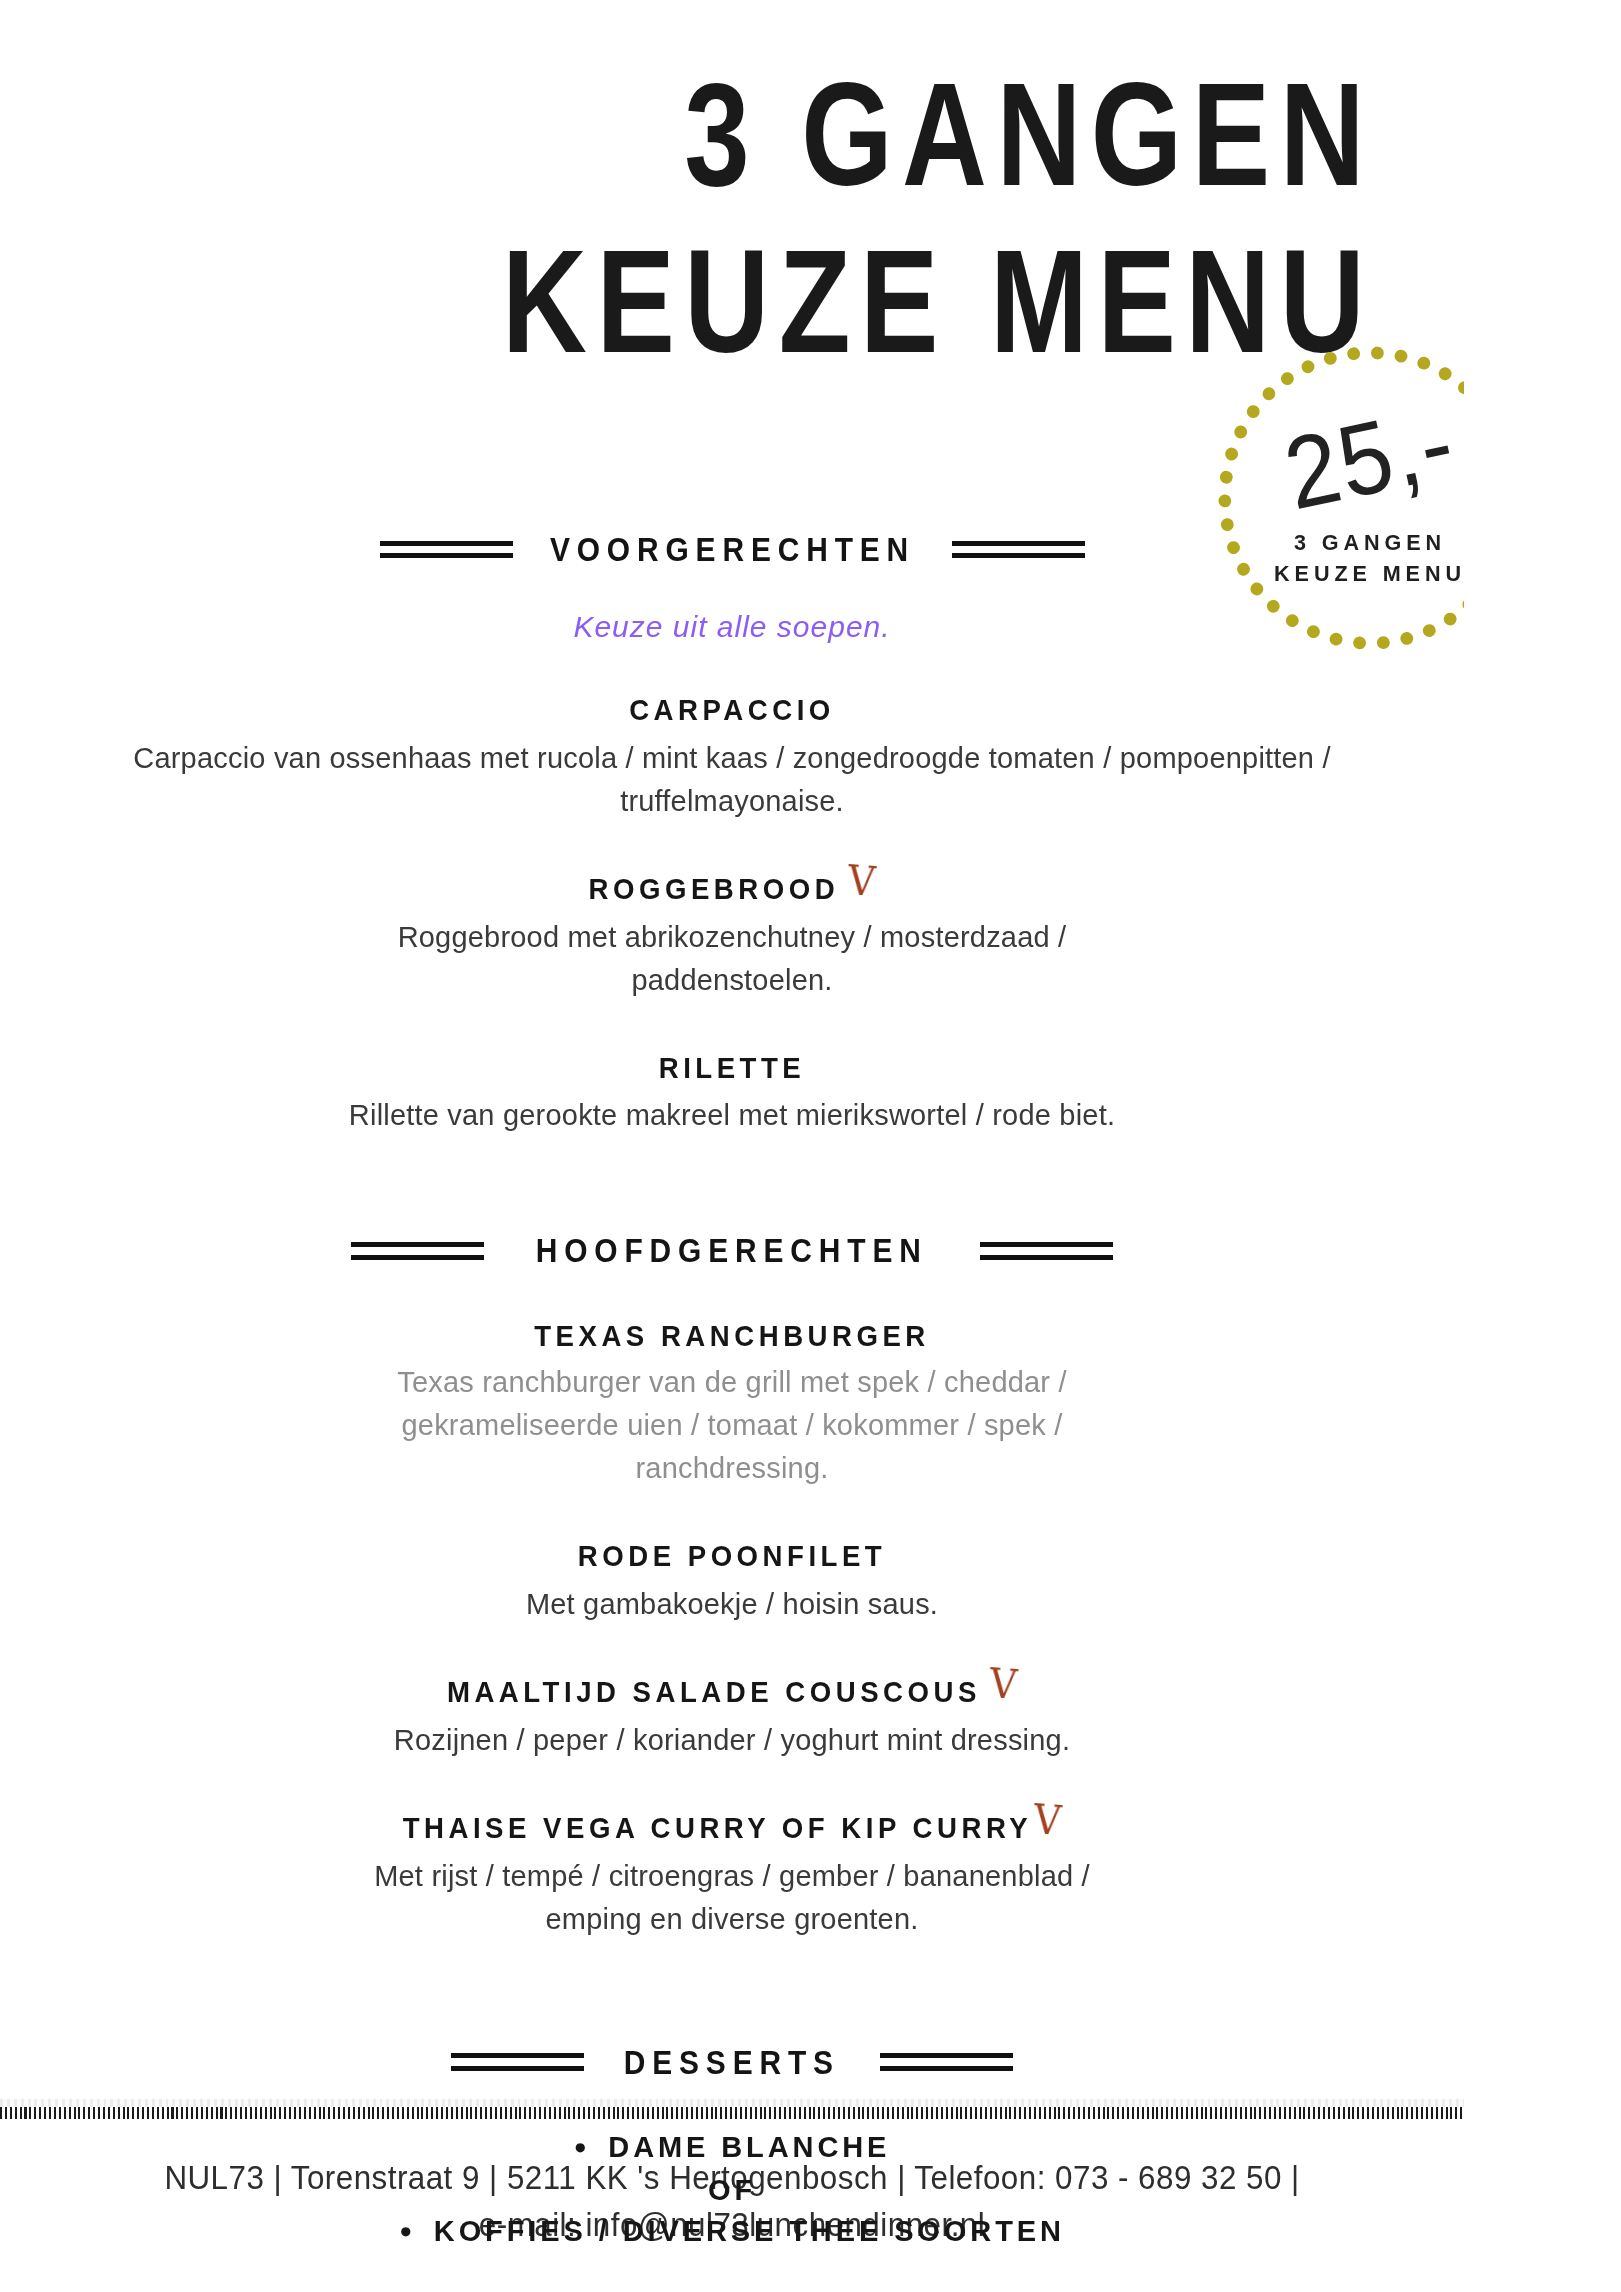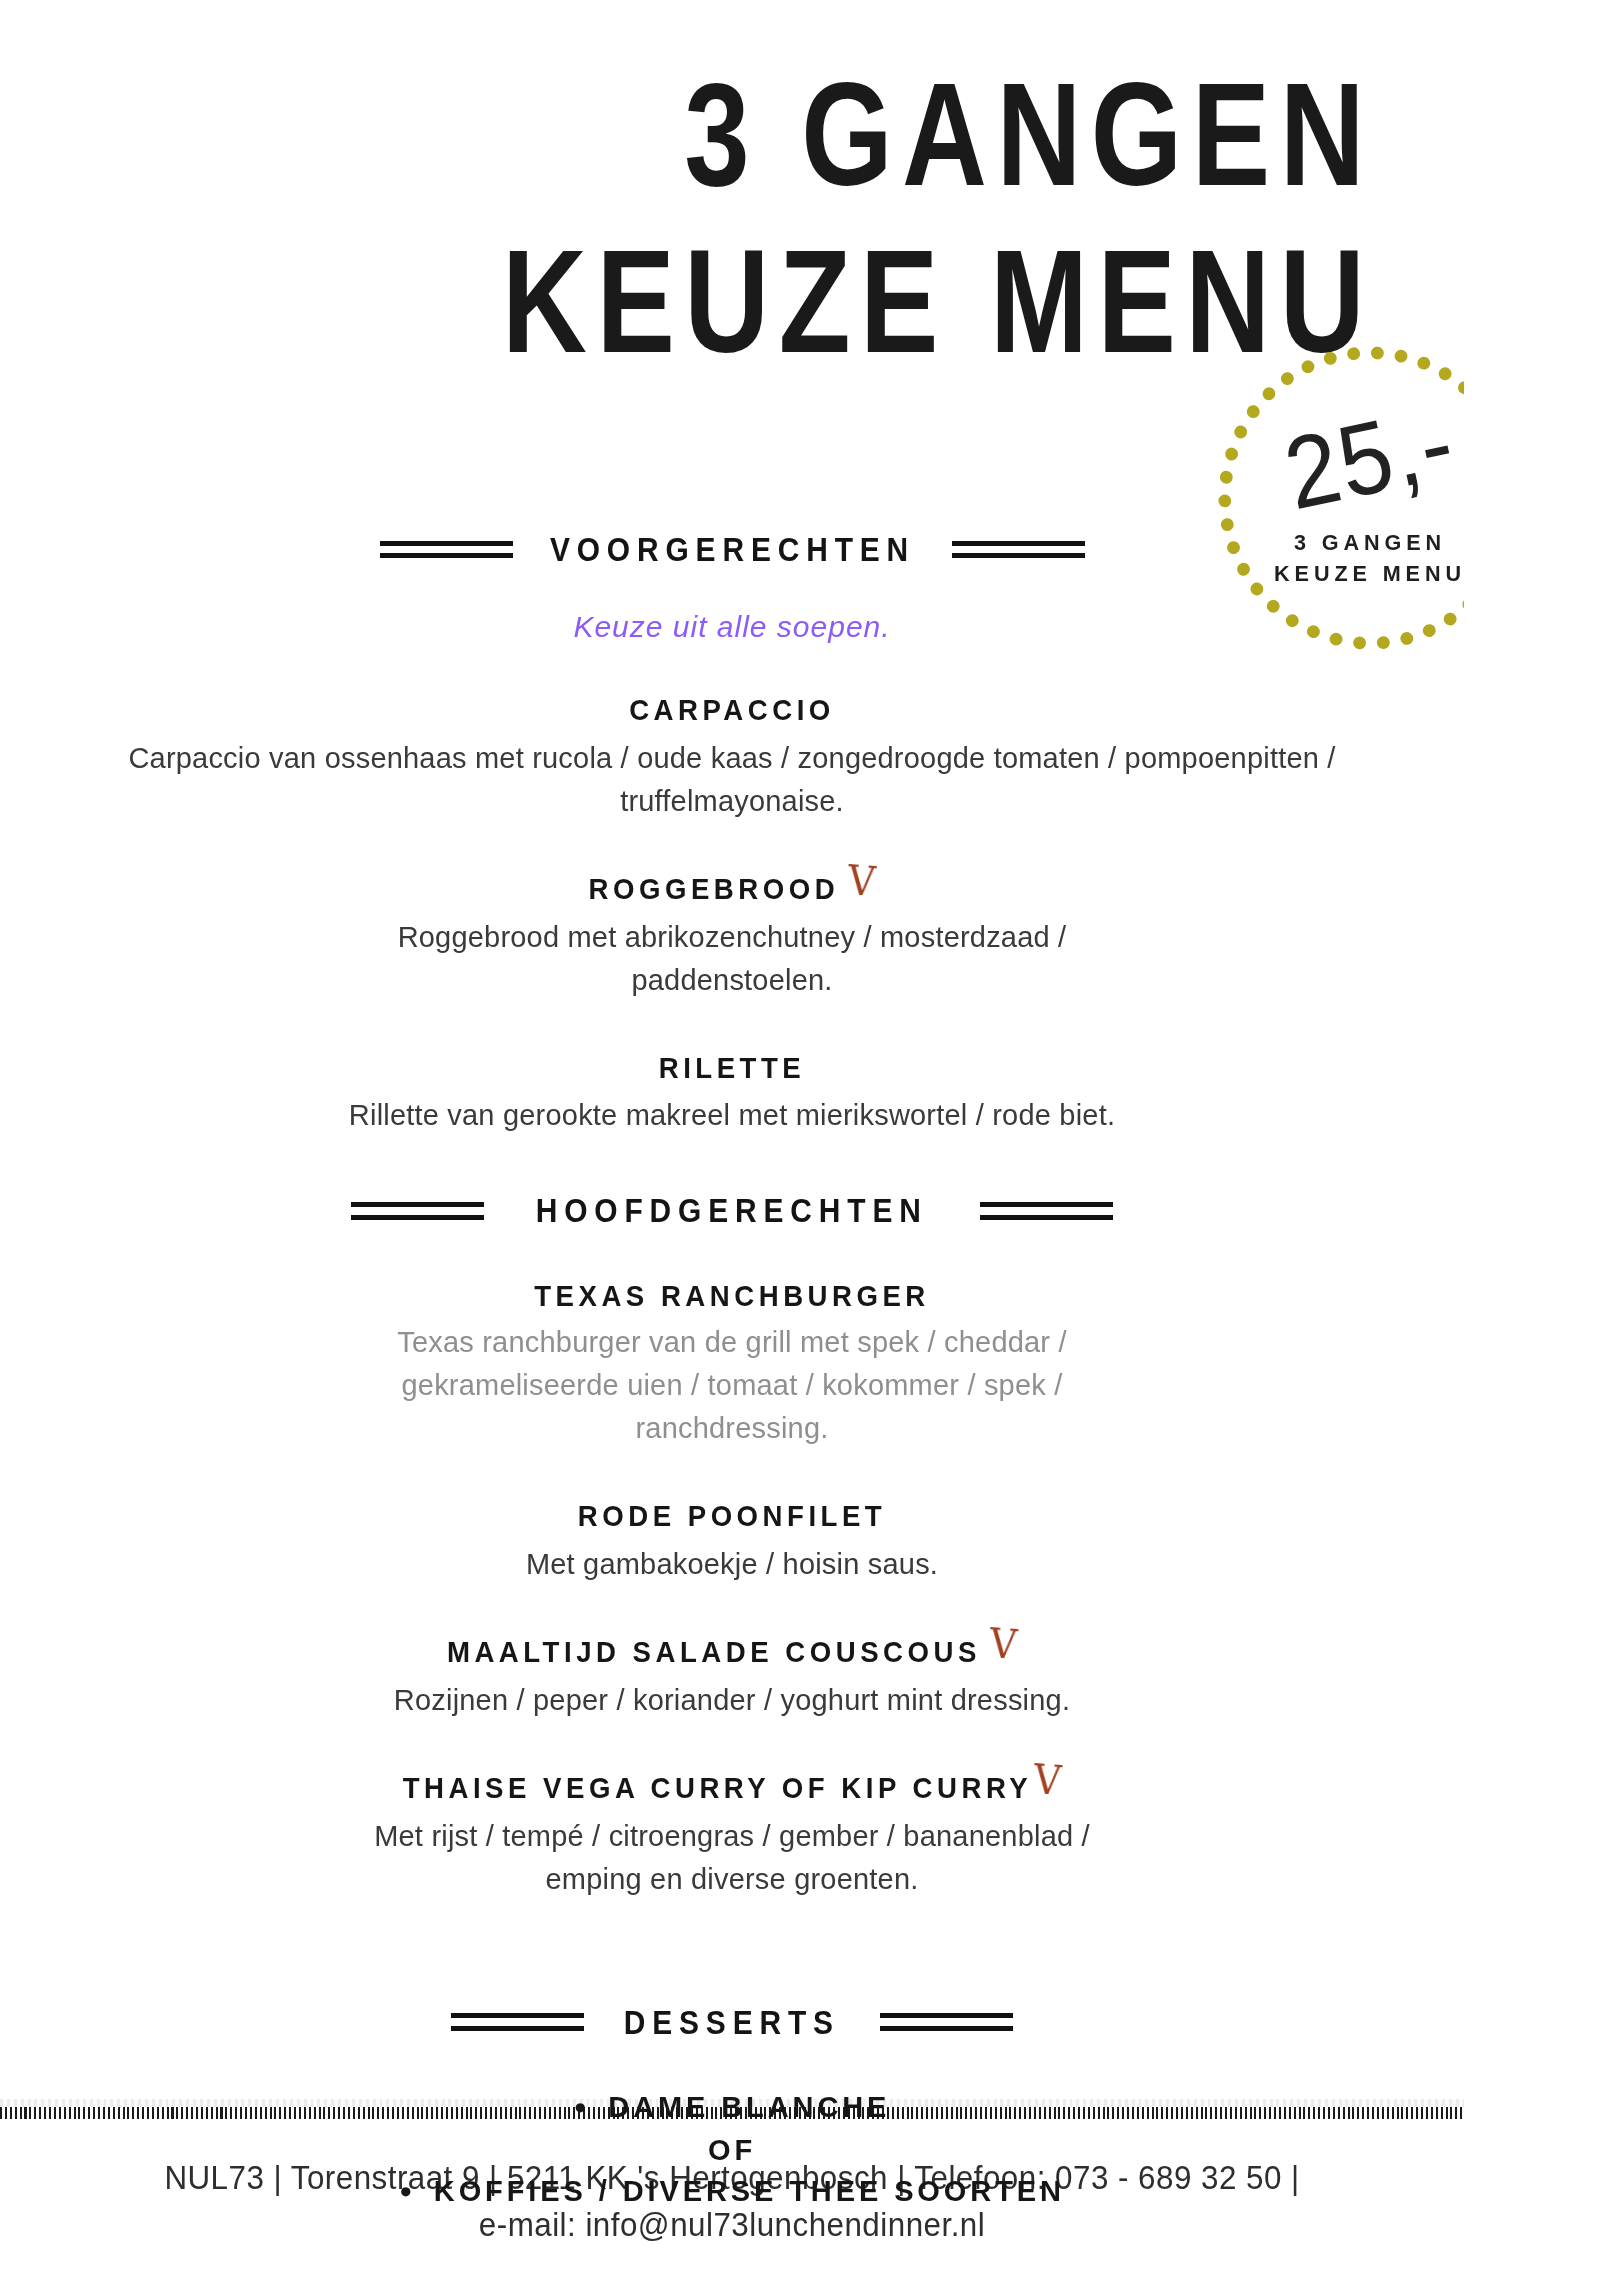--- a/index.html
+++ b/index.html
@@ -76,21 +76,21 @@
     border-top:5.9px solid #111;border-bottom:5.9px solid #111;
   }
   .sec-note{
     margin-top:41px;
     font-style:italic;
     font-size:30px;
     color:#8b5cf6;
     letter-spacing:1px;
   }
   .mt-starters{margin-top:145px;gap:12px;}
-  .mt-mains{margin-top:54px;}
+  .mt-mains{margin-top:94px;}
   .mt-desserts{margin-top:102px;}
   .item{margin-top:49px;}
   .item-name{
     font-size:30px;font-weight:700;letter-spacing:4.9px;color:#161616;
     transform:scaleX(0.92);
     white-space:nowrap;
   }
   .veg{
     display:inline-block;
     color:var(--veg-color);
@@ -176,21 +176,21 @@
 
     <div class="sec-header mt-starters">
       <div class="dline"></div>
       <div class="sec-title">VOORGERECHTEN</div>
       <div class="dline"></div>
     </div>
     <div class="sec-note">Keuze uit alle soepen.</div>
 
     <div class="item">
       <div class="item-name"><span>CARPACCIO</span></div>
-      <div class="item-desc w-wide">Carpaccio van ossenhaas met rucola / oude kaas / zongedroogde tomaten / pompoenpitten / truffelmayonaise.</div>
+      <div class="item-desc w-wide">Carpaccio van ossenhaas met rucola / mint kaas / zongedroogde tomaten / pompoenpitten / truffelmayonaise.</div>
     </div>
 
     <div class="item">
       <div class="item-name"><span>ROGGEBROOD</span><span class="veg">V</span></div>
       <div class="item-desc w-mid">Roggebrood met abrikozenchutney / mosterdzaad / paddenstoelen.</div>
     </div>
 
     <div class="item">
       <div class="item-name"><span>RILETTE</span></div>
       <div class="item-desc w-mid">Rillette van gerookte makreel met mierikswortel / rode biet.</div>

